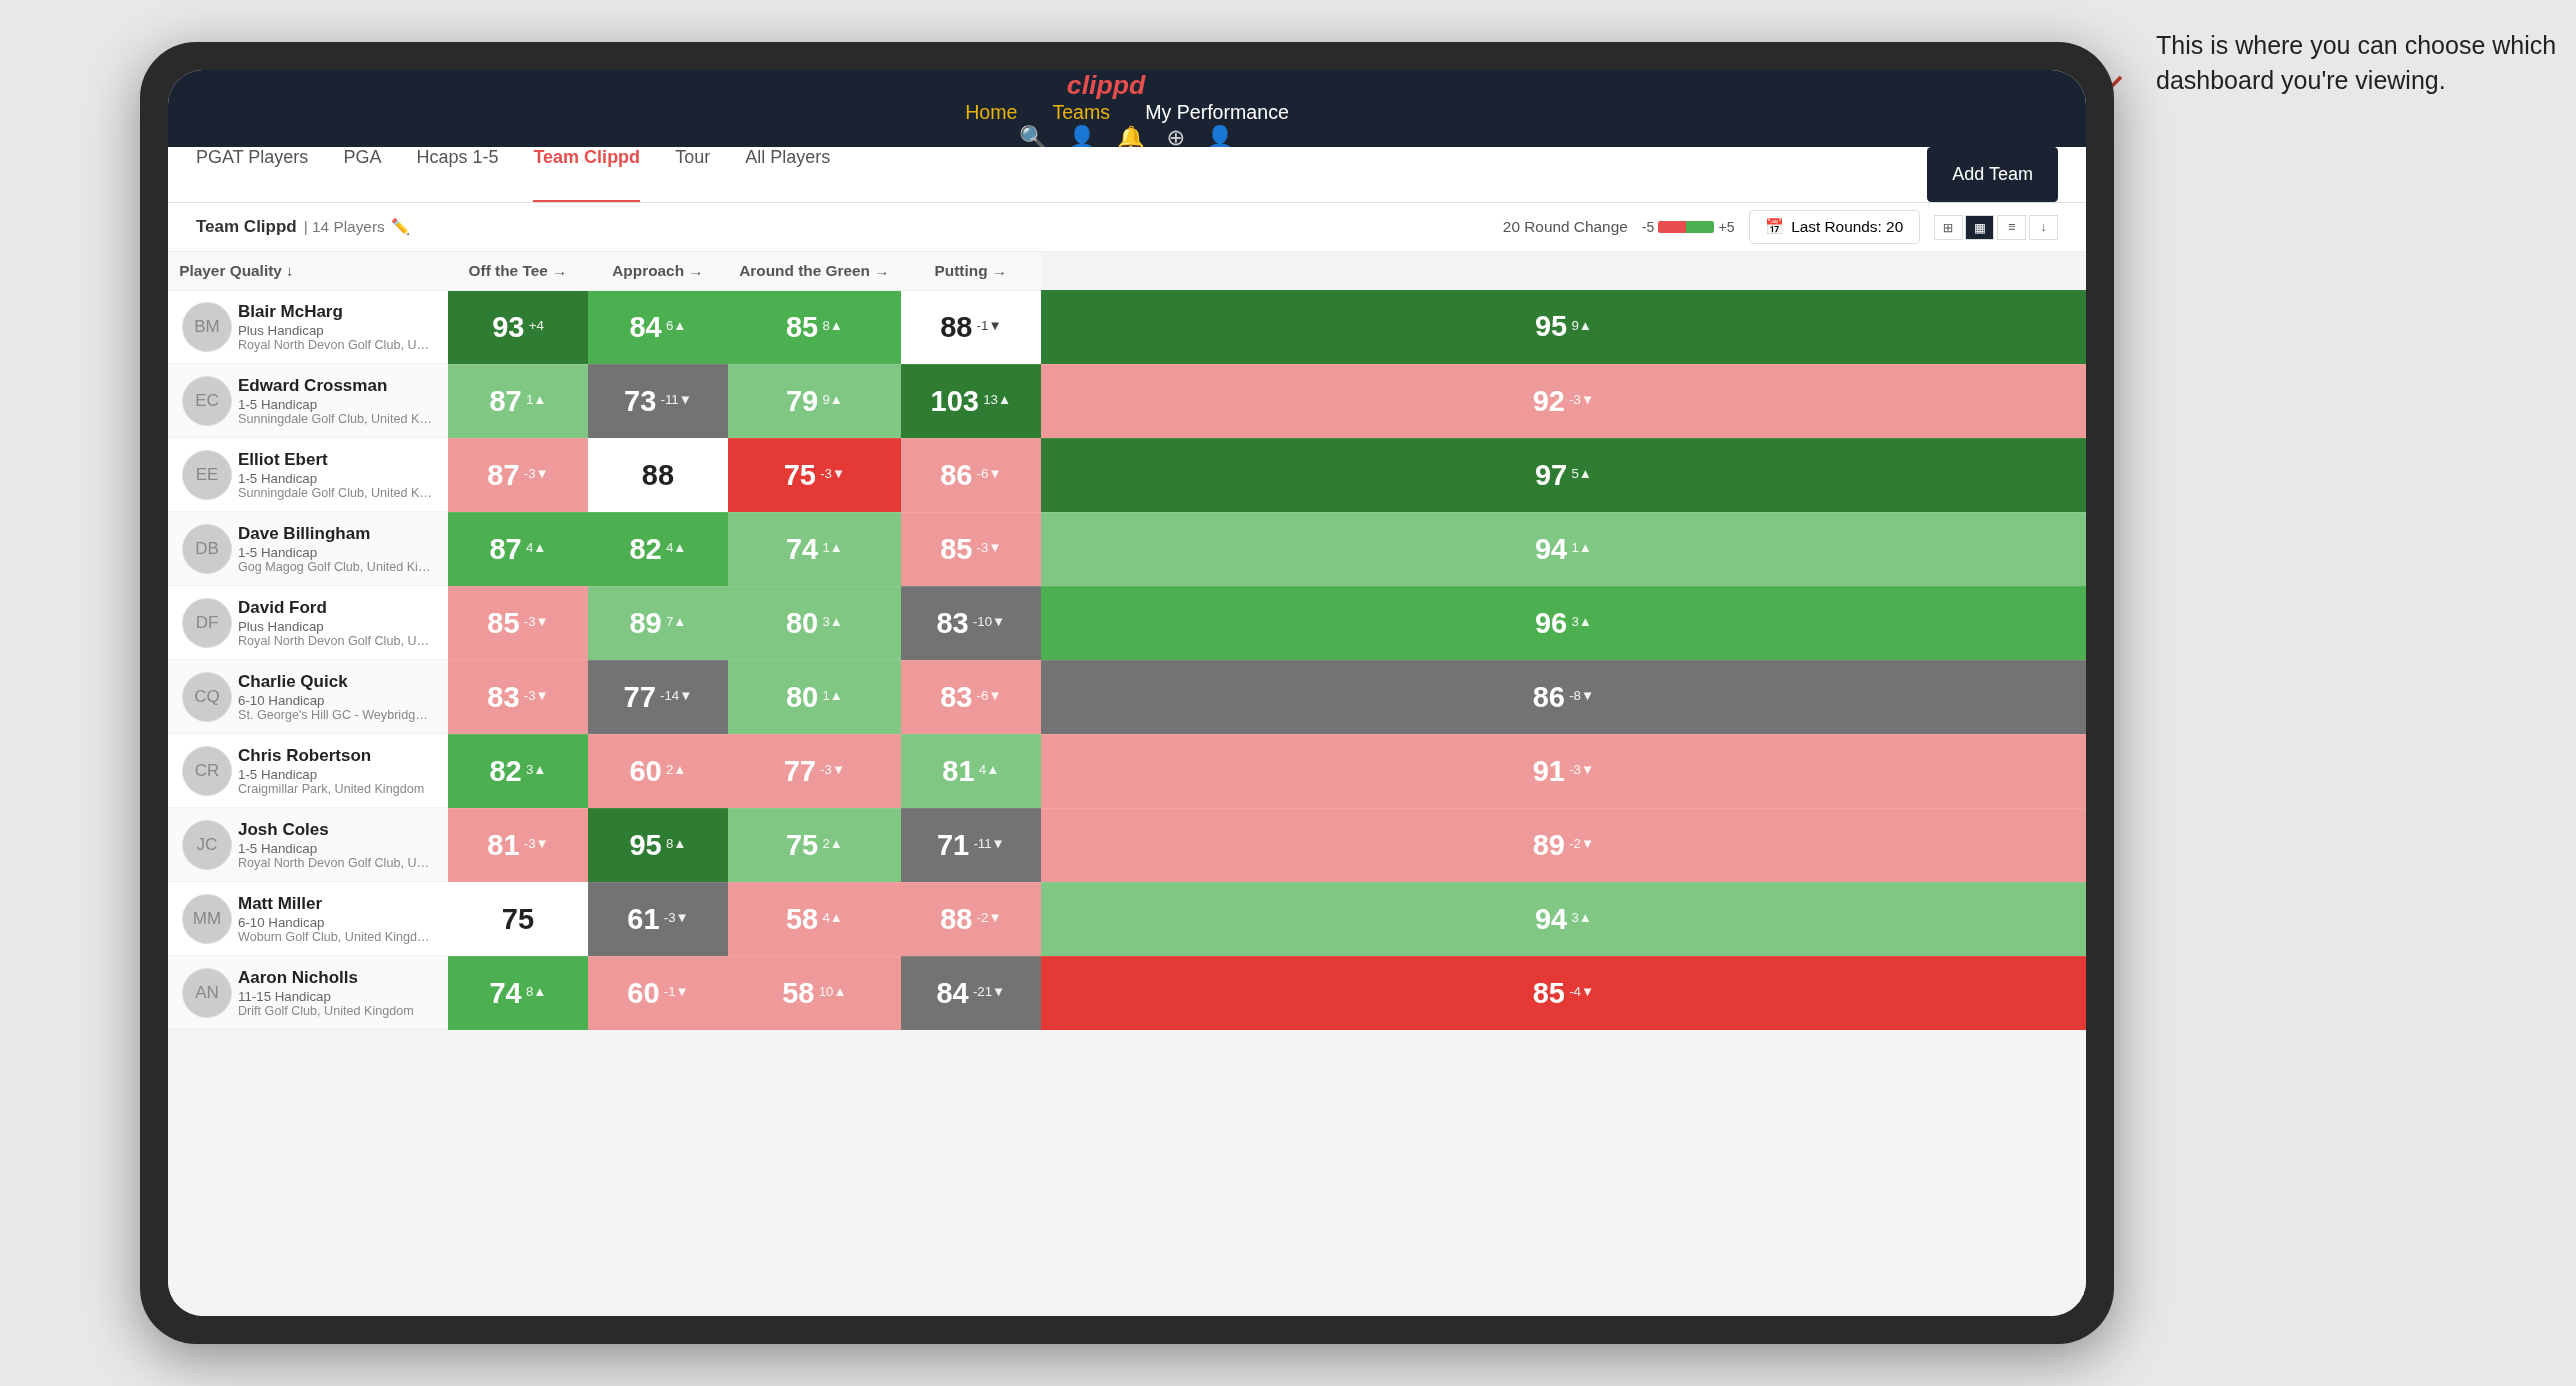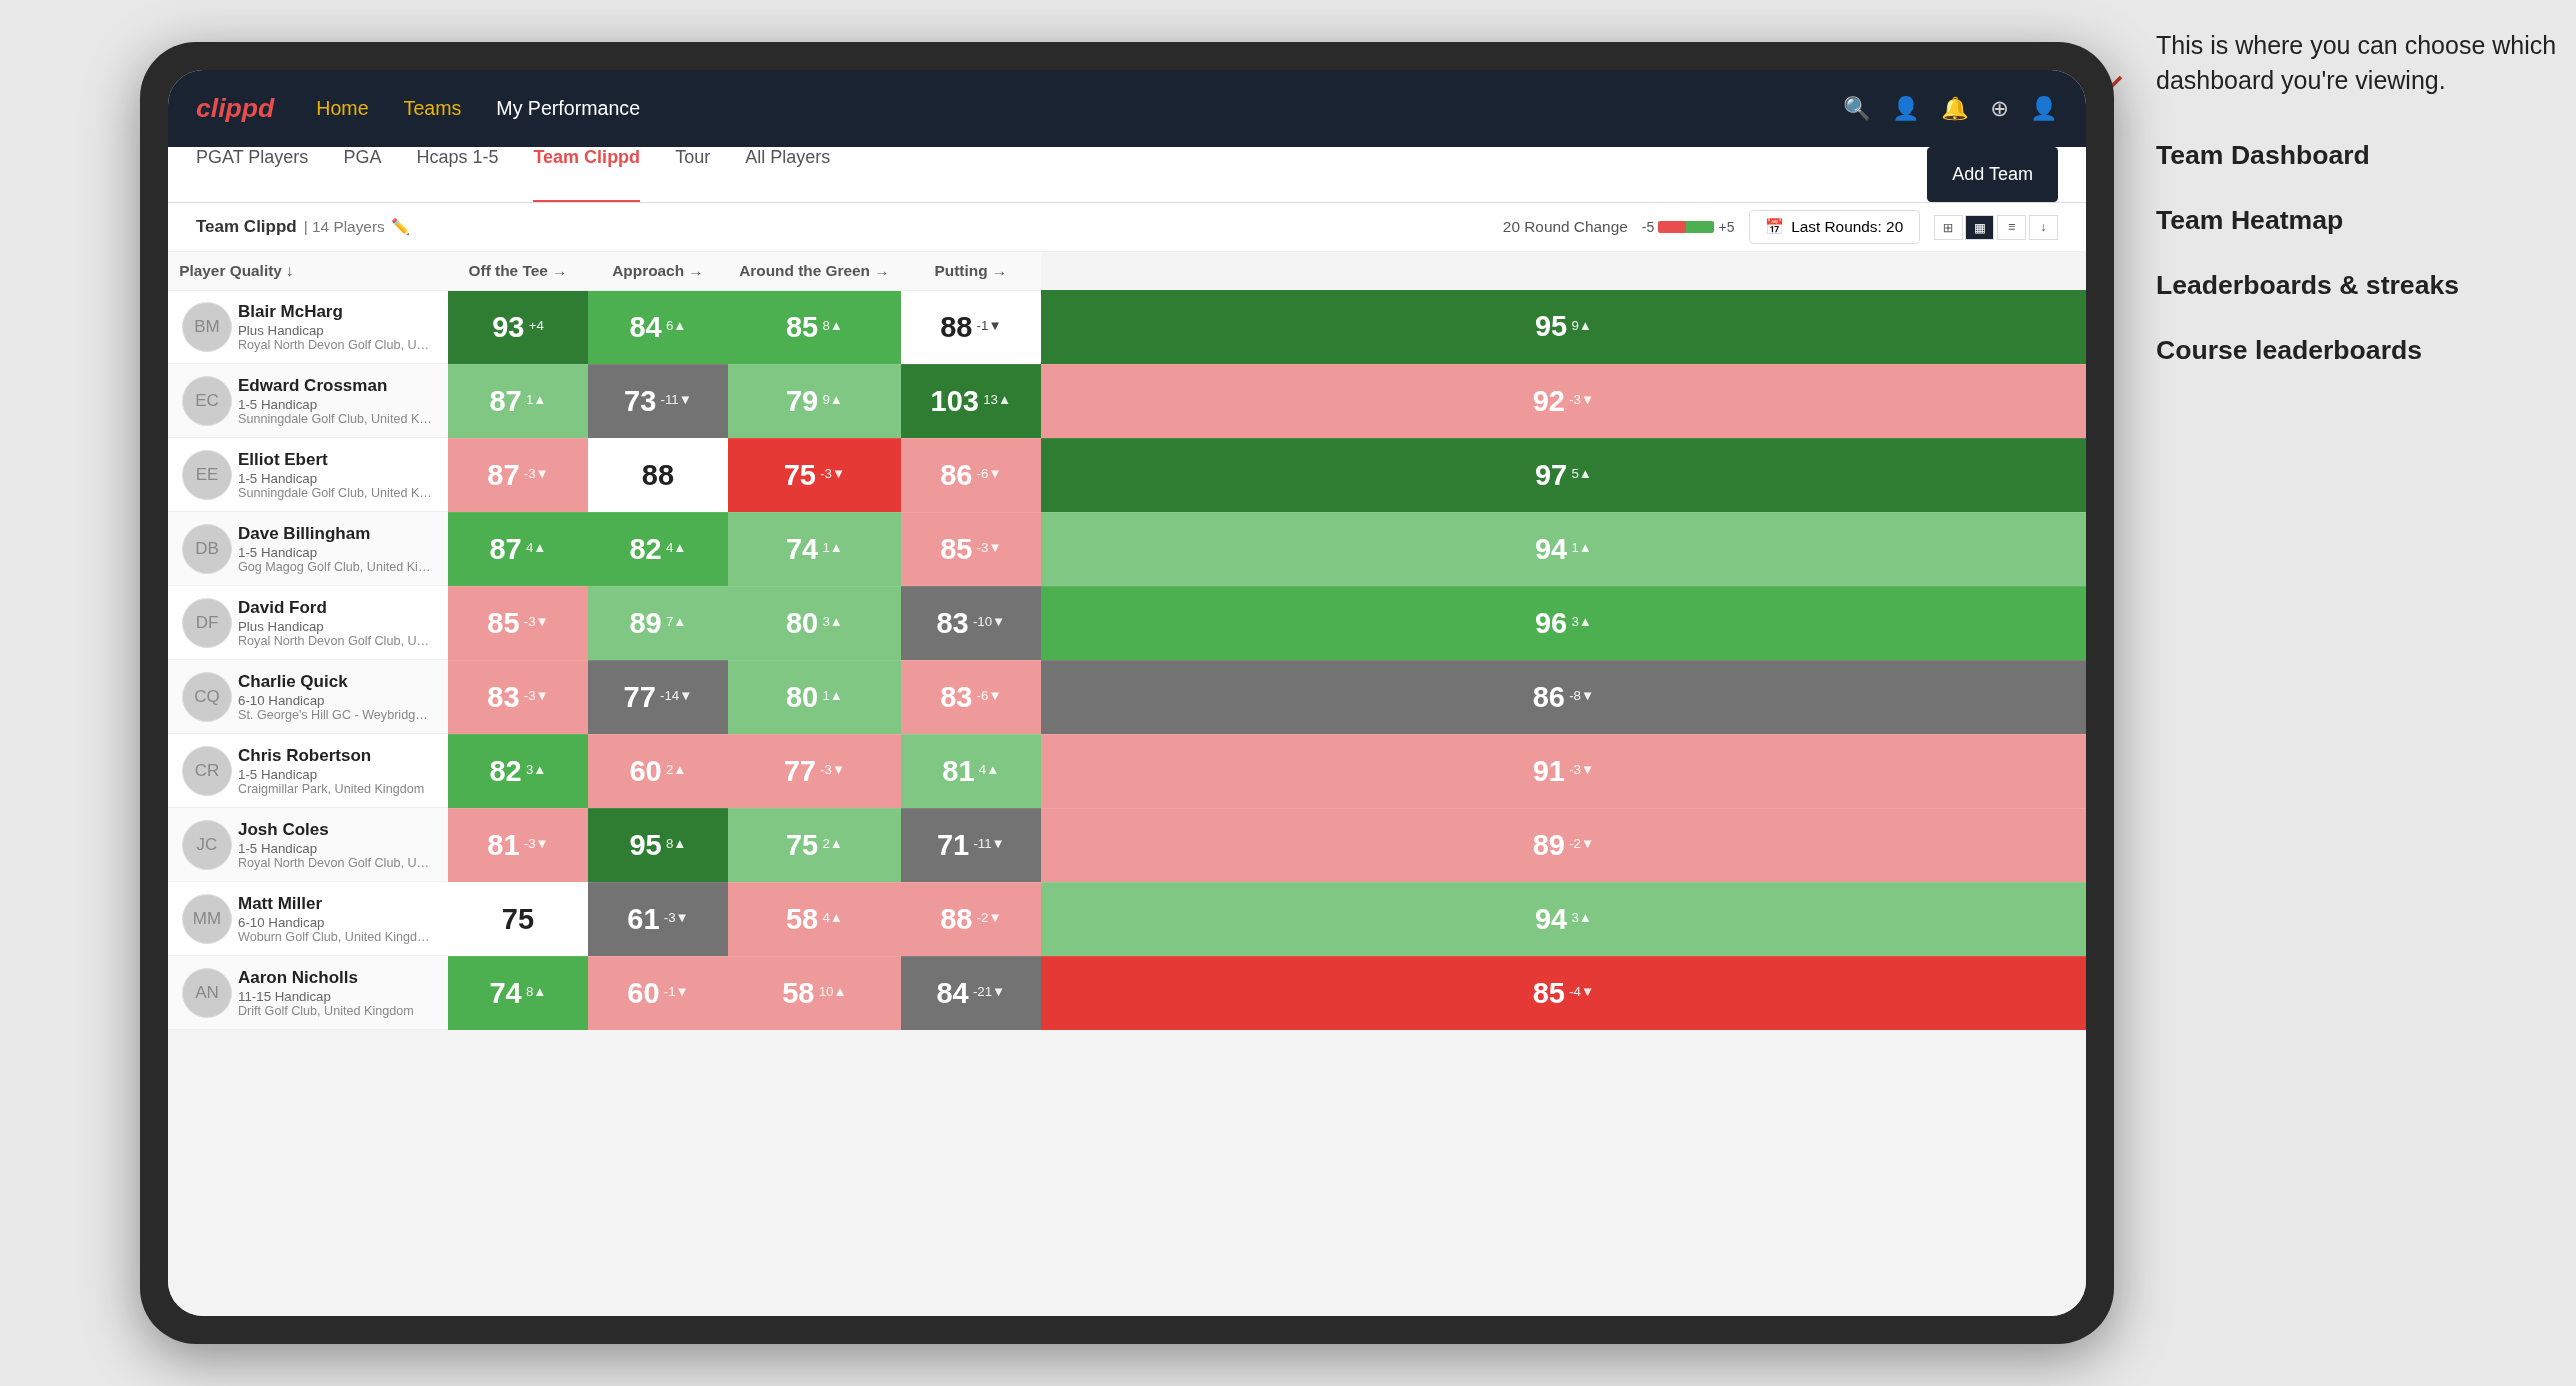--- a/index.html
+++ b/index.html
@@ -58,20 +58,21 @@
     }
 
     
     .navbar {
       background: #1a2332;
       display: flex;
       align-items: center;
       padding: 0 28px;
       height: 77px;
       flex-shrink: 0;
+      flex-direction: column;
     }
     .nav-logo {
       color: #e84e4e;
       font-size: 26.6px;
       font-weight: 700;
       margin-right: 42px;
       font-style: italic;
     }
     .nav-links {
       display: flex;
@@ -336,26 +337,20 @@
       position: absolute;
       right: 413px;
       top: 70px;
     }
   </style>
 </head>
 <body>
 
 <div class="annotation-area">
   <div class="annotation-callout">This is where you can choose which dashboard you're viewing.</div>
-  <div class="annotation-items">
-    <div class="annotation-item">Team Dashboard</div>
-    <div class="annotation-item">Team Heatmap</div>
-    <div class="annotation-item">Leaderboards &amp; streaks</div>
-    <div class="annotation-item">Course leaderboards</div>
-  </div>
 </div>
 
 <div class="red-arrow">
   <svg width="196" height="154" viewBox="0 0 280 220">
     <line x1="220" y1="10" x2="60" y2="170" stroke="#c0392b" stroke-width="5"></line>
     <polygon points="40,180 70,160 80,185" fill="#c0392b"></polygon>
   </svg>
 </div>
 
 <div class="tablet-frame">

